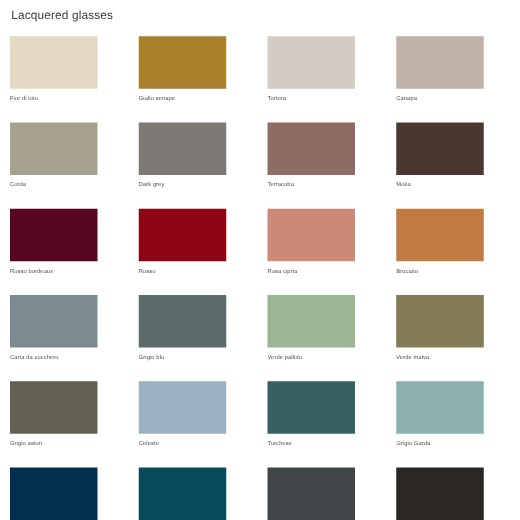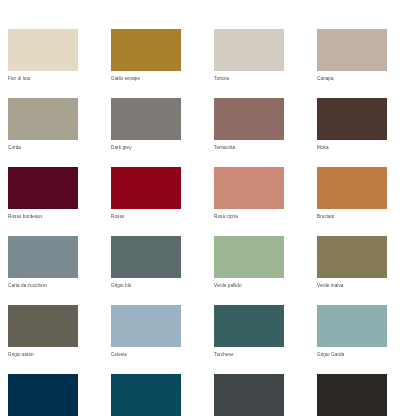--- a/index.html
+++ b/index.html
@@ -58,20 +58,21 @@
     letter-spacing: 0.08px;
     white-space: nowrap;
     overflow: hidden;
   }
 </style>
 </head>
 <body>
 
 <div class="page">
 
+  <div class="page-title">Lacquered glasses</div>
 
   <div class="swatch-grid">
       <div class="swatch-cell">
         <span class="swatch-chip" style="background-color: rgb(228, 218, 196);"></span>
         <span class="swatch-label">Fior di loto</span>
       </div>
       <div class="swatch-cell">
         <span class="swatch-chip" style="background-color: rgb(169, 128, 44);"></span>
         <span class="swatch-label">Giallo senape</span>
       </div>

